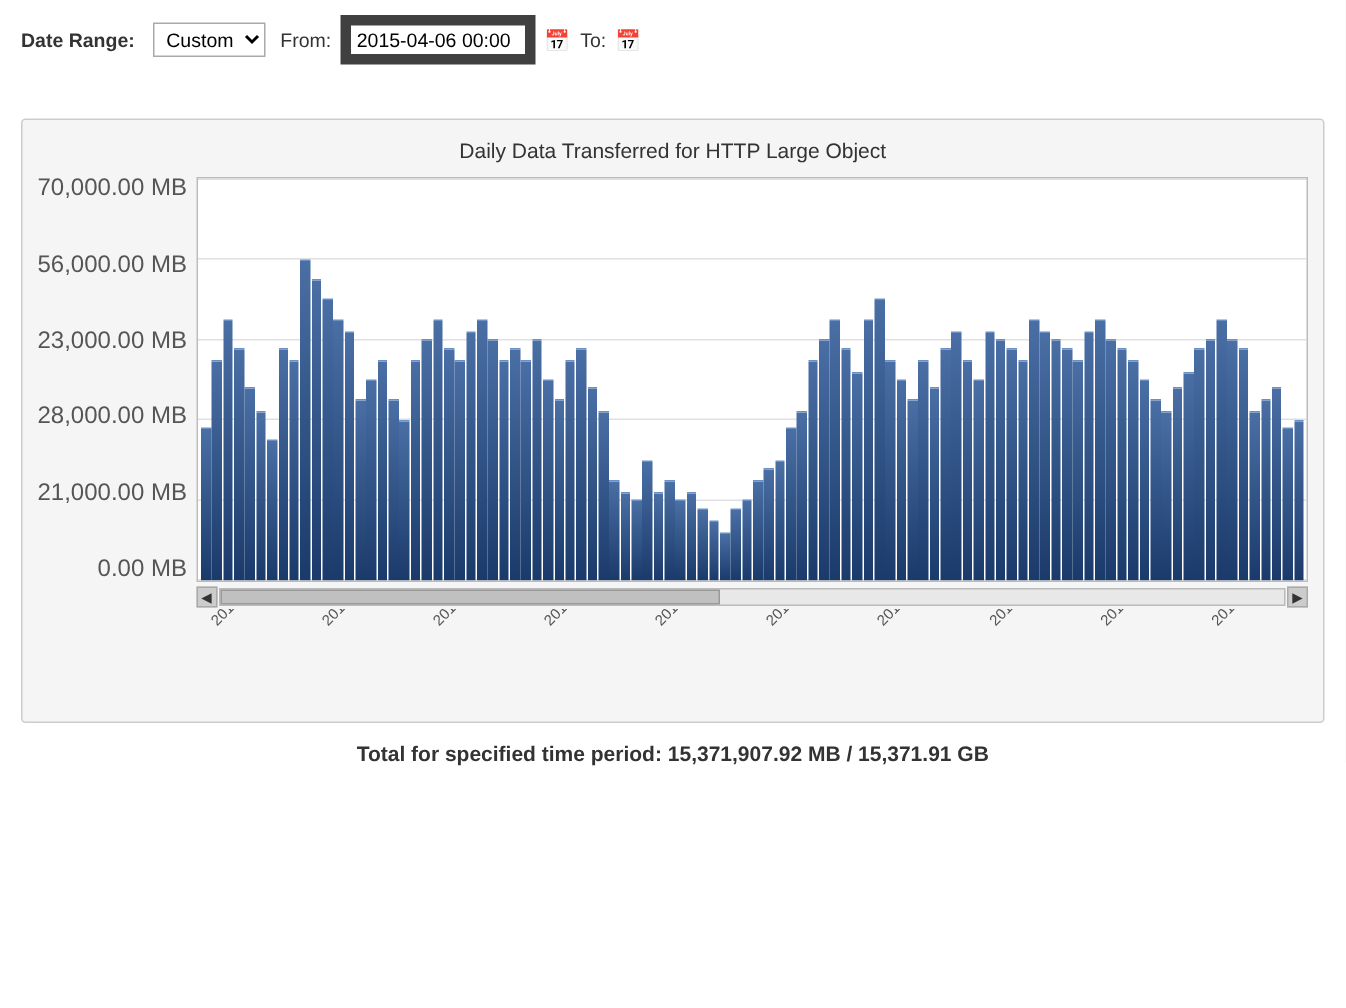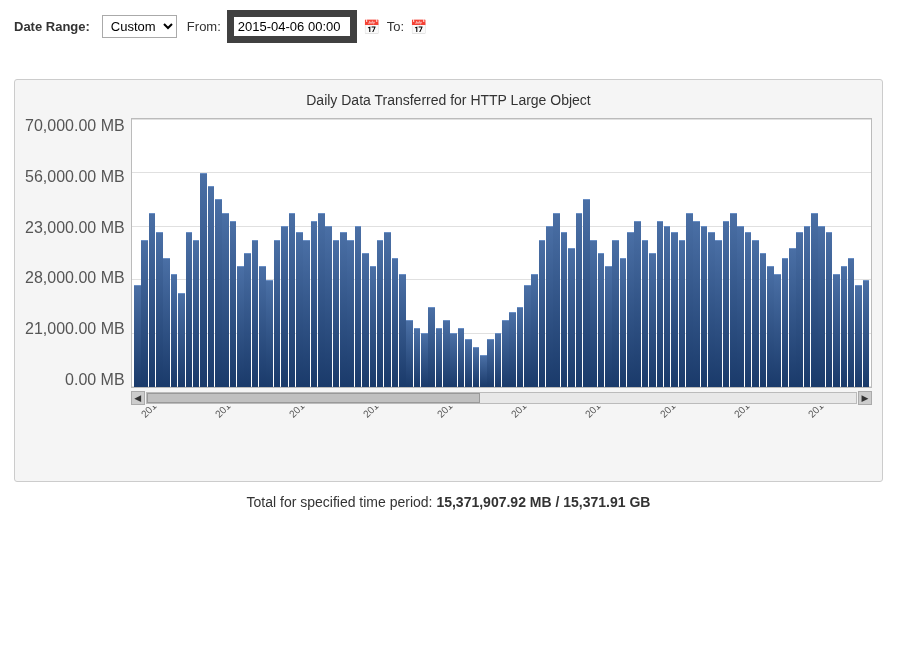--- a/index.html
+++ b/index.html
@@ -184,21 +184,21 @@
       flex-direction: column;
       align-items: flex-start;
       flex: 1;
     }
     .total-row {
       text-align: center;
       padding: 12px 0 6px 0;
       font-size: 14px;
     }
     .total-label {
-      font-weight: normal;
+      font-weight: bold;
       margin-top: 36px;
     }
     .total-value {
       font-weight: bold;
     }
   </style>
 </head>
 <body>
 
 <div class="controls">

